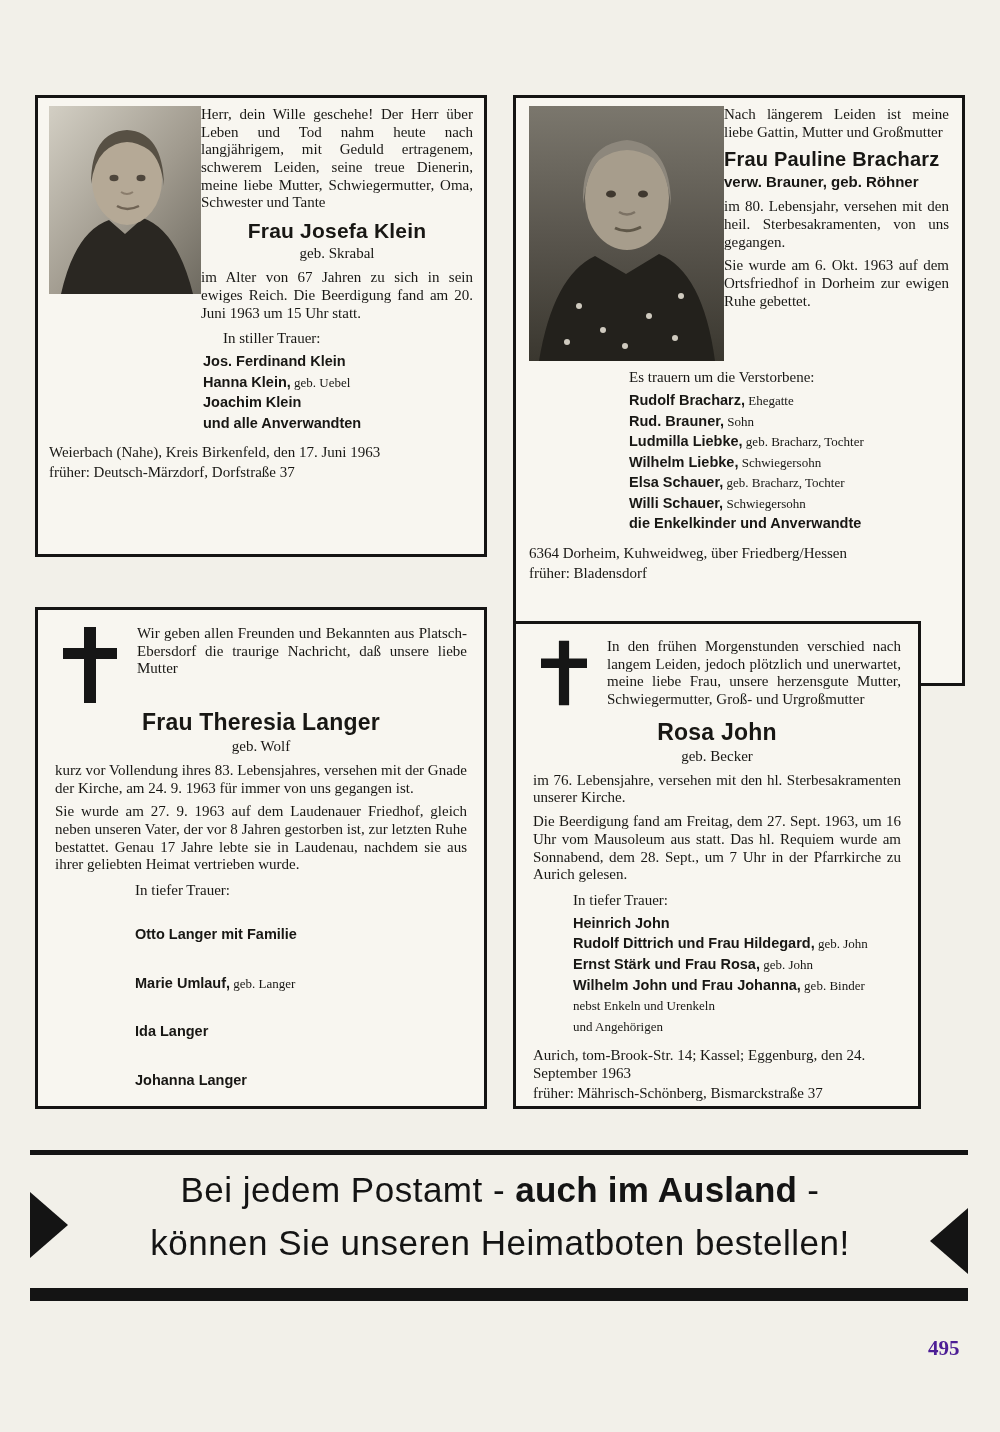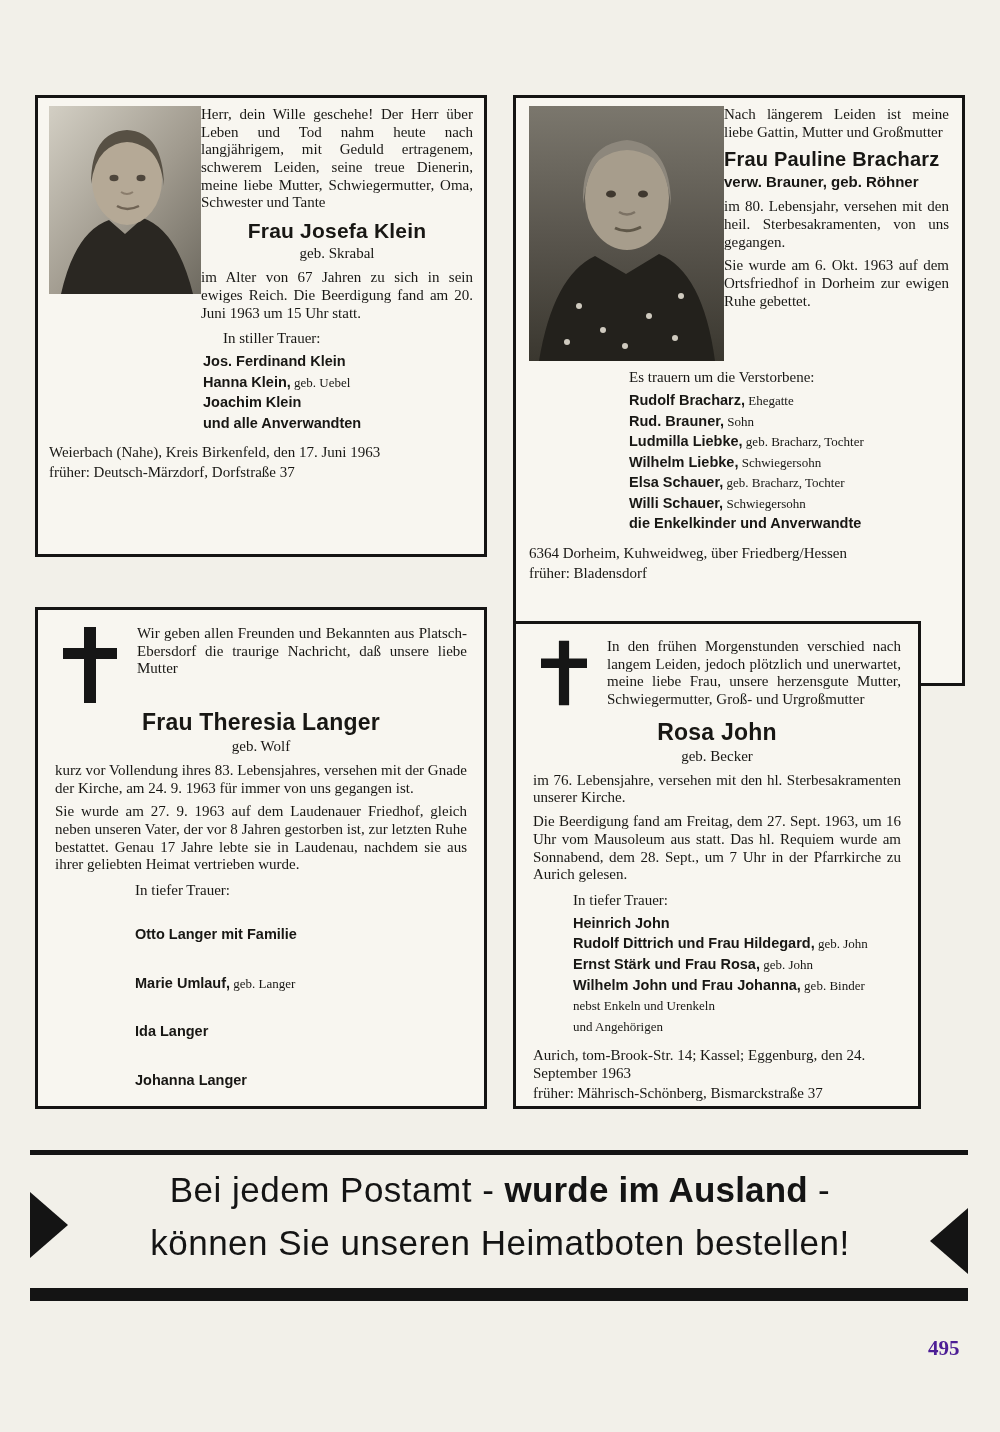--- a/index.html
+++ b/index.html
@@ -220,20 +220,20 @@
       <div class="mrow"><span class="mb"></span><span class="mn">und Angehörigen</span></div>
     </div>
     <p class="footer">Aurich, tom-Brook-Str. 14; Kassel; Eggenburg, den 24. September 1963</p>
     <p class="footer footer2">früher: Mährisch-Schönberg, Bismarckstraße 37</p>
   </div>
 
   <div class="rule" id="rule-top"></div>
   <div class="tri" id="tri-left"></div>
   <div class="tri" id="tri-right"></div>
   <div id="banner-text">
-    <div class="banner-line"><span>Bei jedem Postamt - </span><span class="banner-bold">wurde im Ausland</span><span> -</span></div>
+    <div class="banner-line"><span>Bei jedem Postamt - </span><span class="banner-bold">auch im Ausland</span><span> -</span></div>
     <div class="banner-line">können Sie unseren Heimatboten bestellen!</div>
   </div>
   <div class="rule" id="rule-bottom"></div>
 
   <div id="page-number">495</div>
 
 </div>
 
 </body></html>

